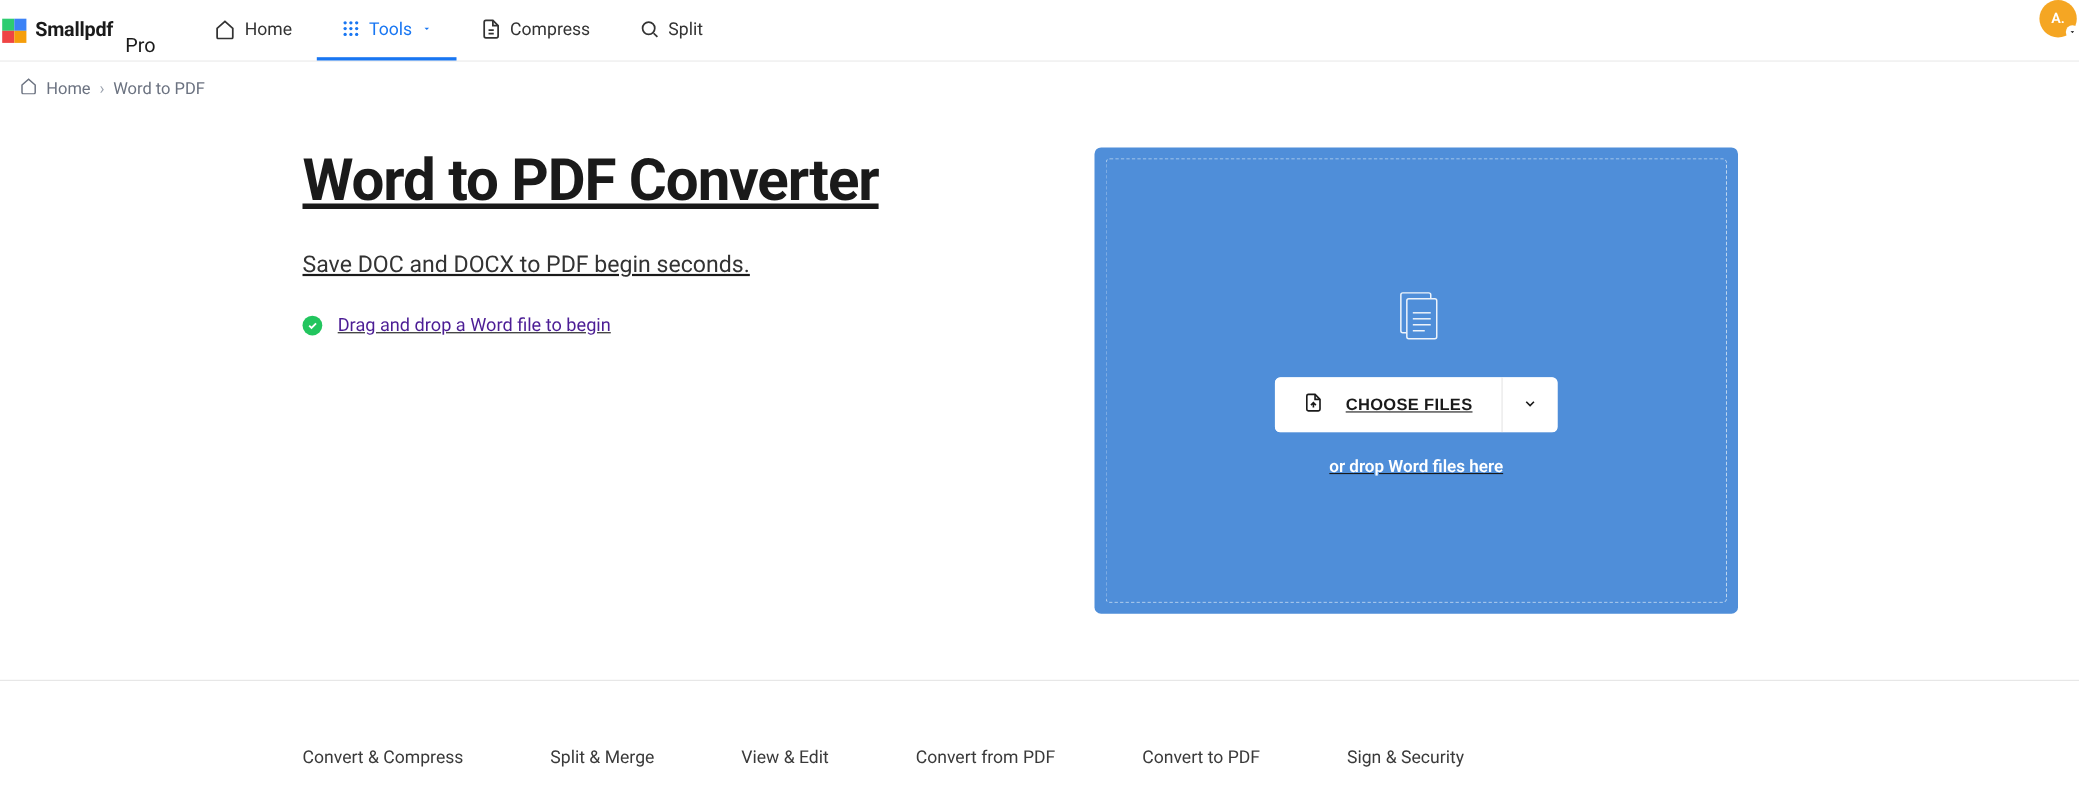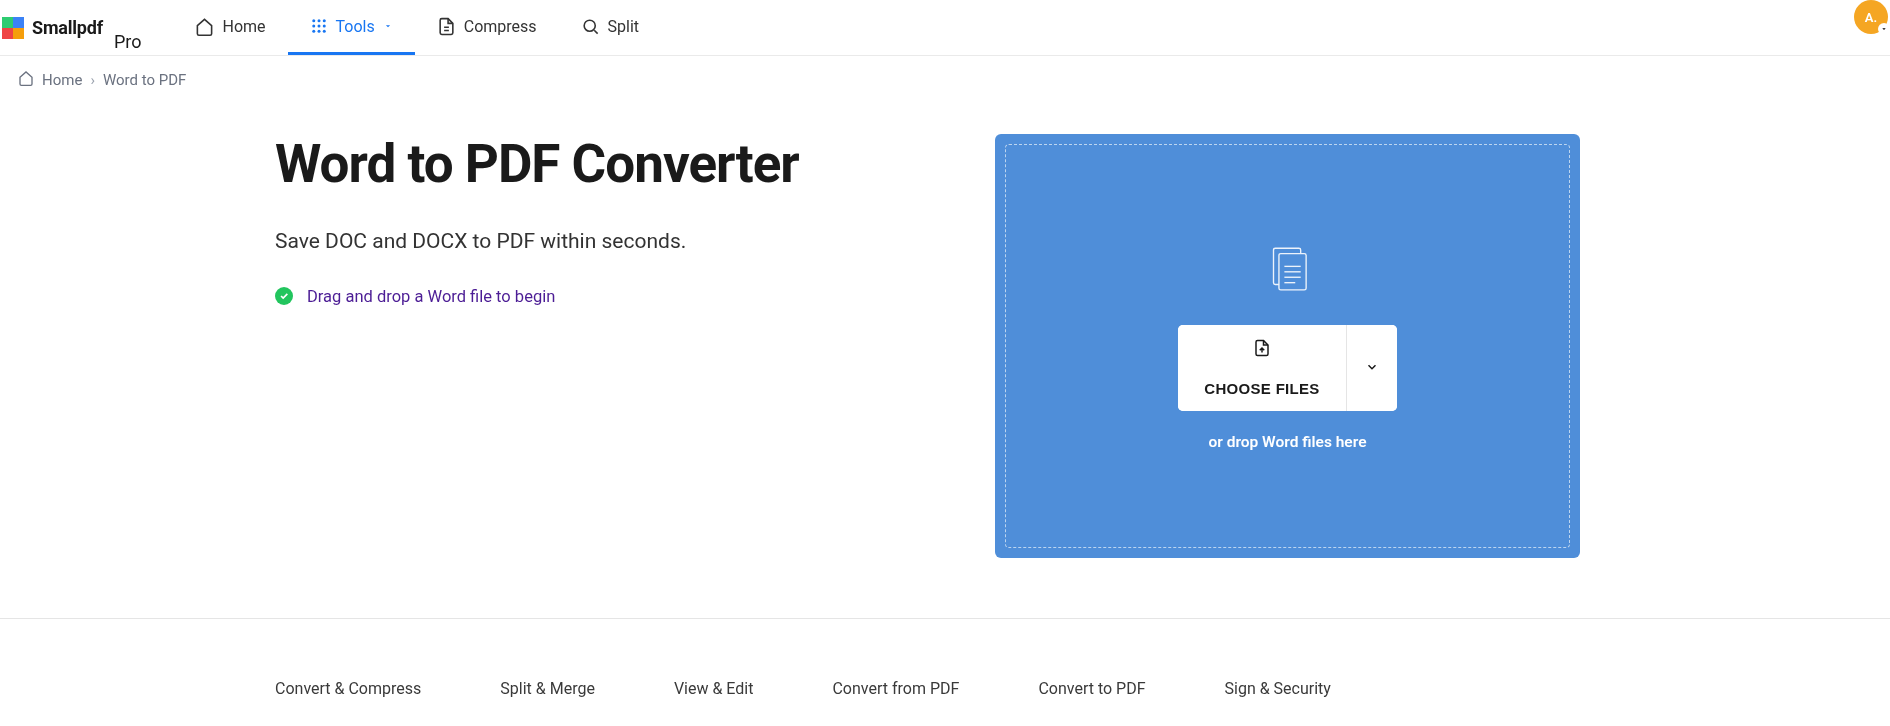--- a/index.html
+++ b/index.html
@@ -79,20 +79,21 @@
     }
     .breadcrumb a { color: #6b7280; text-decoration: none; }
     .bc-sep { color: #9ca3af; }
     
     
     .main {
       display: flex;
       padding: 30px 0 60px;
       gap: 40px;
       justify-content: flex-start;
+      text-decoration: underline;
     }
     .main-left {
       margin-left: 275px;
       width: 640px;
     }
     .title {
       font-size: 53px;
       font-weight: 700;
       letter-spacing: -1px;
       line-height: 1.15;
@@ -152,21 +153,20 @@
       align-items: center;
       gap: 20px;
       padding: 14px 26px;
       font-size: 15px;
       font-weight: 700;
       letter-spacing: 0.3px;
       color: #1a1a1a;
       cursor: pointer;
       background: #fff;
       border: none;
-      flex-direction: column;
     }
     .choose-caret {
       padding: 0 18px;
       display: flex; align-items: center; justify-content: center;
       border-left: 1px solid #e5e5e5;
       cursor: pointer;
       background: #fff;
     }
     .drop-hint {
       color: #fff;
@@ -270,21 +270,21 @@
       </svg>
   </span>
   <a>Home</a>
   <span class="bc-sep">›</span>
   <span>Word to PDF</span>
 </div>
 
 <div class="main">
   <div class="main-left">
     <h1 class="title">Word to PDF Converter</h1>
-    <p class="subtitle">Save DOC and DOCX to PDF within seconds.</p>
+    <p class="subtitle">Save DOC and DOCX to PDF begin seconds.</p>
     <ul class="bullets">
       <li>
         <span class="check">
           <svg width="10" height="10" viewBox="0 0 24 24" fill="none" stroke="#fff" stroke-width="4">
               <path d="M5 12l5 5L20 7"></path>
             </svg>
         </span>
         <span>Drag and drop a Word file to begin</span>
       </li>
     </ul>

